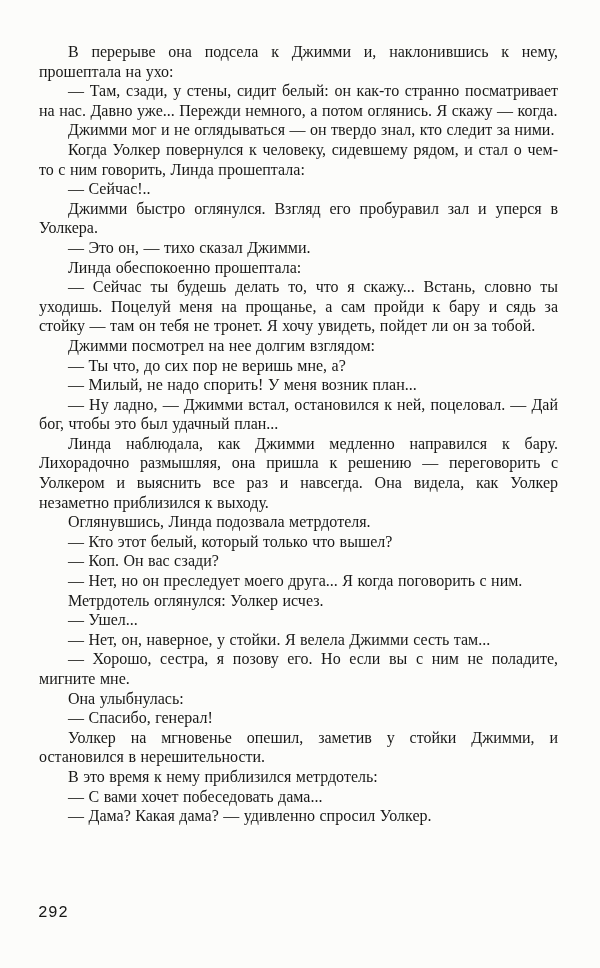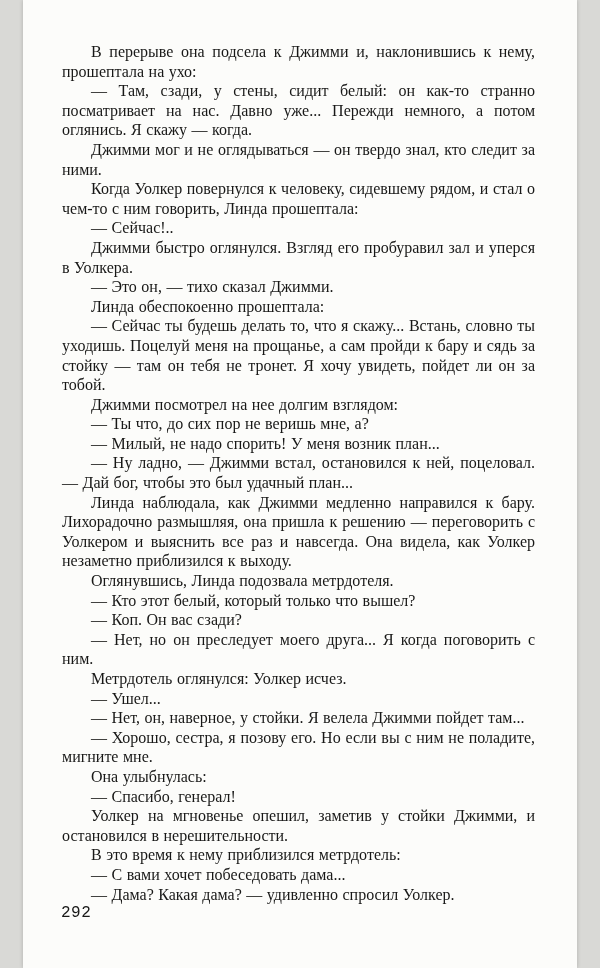--- a/index.html
+++ b/index.html
@@ -4,21 +4,21 @@
 <title>Книжная страница 292</title>
 <style>
   html, body {
     margin: 0;
     padding: 0;
   }
   body {
     background: #d9d9d6;
   }
   .page {
-    width: 554px;
+    width: 600px;
     height: 968px;
     margin: 0 auto;
     background: #fcfcfa;
     position: relative;
     overflow: hidden;
     font-family: "Liberation Serif", "DejaVu Serif", serif;
     color: #181817;
     box-shadow: 0 0 4px rgba(0,0,0,0.2);
   }
   .text-block {
@@ -63,21 +63,21 @@
       <p>— Ты что, до сих пор не веришь мне, а?</p>
       <p>— Милый, не надо спорить! У меня возник план...</p>
       <p>— Ну ладно, — Джимми встал, остановился к ней, поцеловал. — Дай бог, чтобы это был удачный план...</p>
       <p>Линда наблюдала, как Джимми медленно направился к бару. Лихорадочно размышляя, она пришла к решению — переговорить с Уолкером и выяснить все раз и навсегда. Она видела, как Уолкер незаметно приблизился к выходу.</p>
       <p>Оглянувшись, Линда подозвала метрдотеля.</p>
       <p>— Кто этот белый, который только что вышел?</p>
       <p>— Коп. Он вас сзади?</p>
       <p>— Нет, но он преследует моего друга... Я когда поговорить с ним.</p>
       <p>Метрдотель оглянулся: Уолкер исчез.</p>
       <p>— Ушел...</p>
-      <p>— Нет, он, наверное, у стойки. Я велела Джимми пойдет там...</p>
+      <p>— Нет, он, наверное, у стойки. Я велела Джимми сесть там...</p>
       <p>— Хорошо, сестра, я позову его. Но если вы с ним не поладите, мигните мне.</p>
       <p>Она улыбнулась:</p>
       <p>— Спасибо, генерал!</p>
       <p>Уолкер на мгновенье опешил, заметив у стойки Джимми, и остановился в нерешительности.</p>
       <p>В это время к нему приблизился метрдотель:</p>
       <p>— С вами хочет побеседовать дама...</p>
       <p>— Дама? Какая дама? — удивленно спросил Уолкер.</p>
     </div>
   <div class="page-number">292</div>
 </div>

